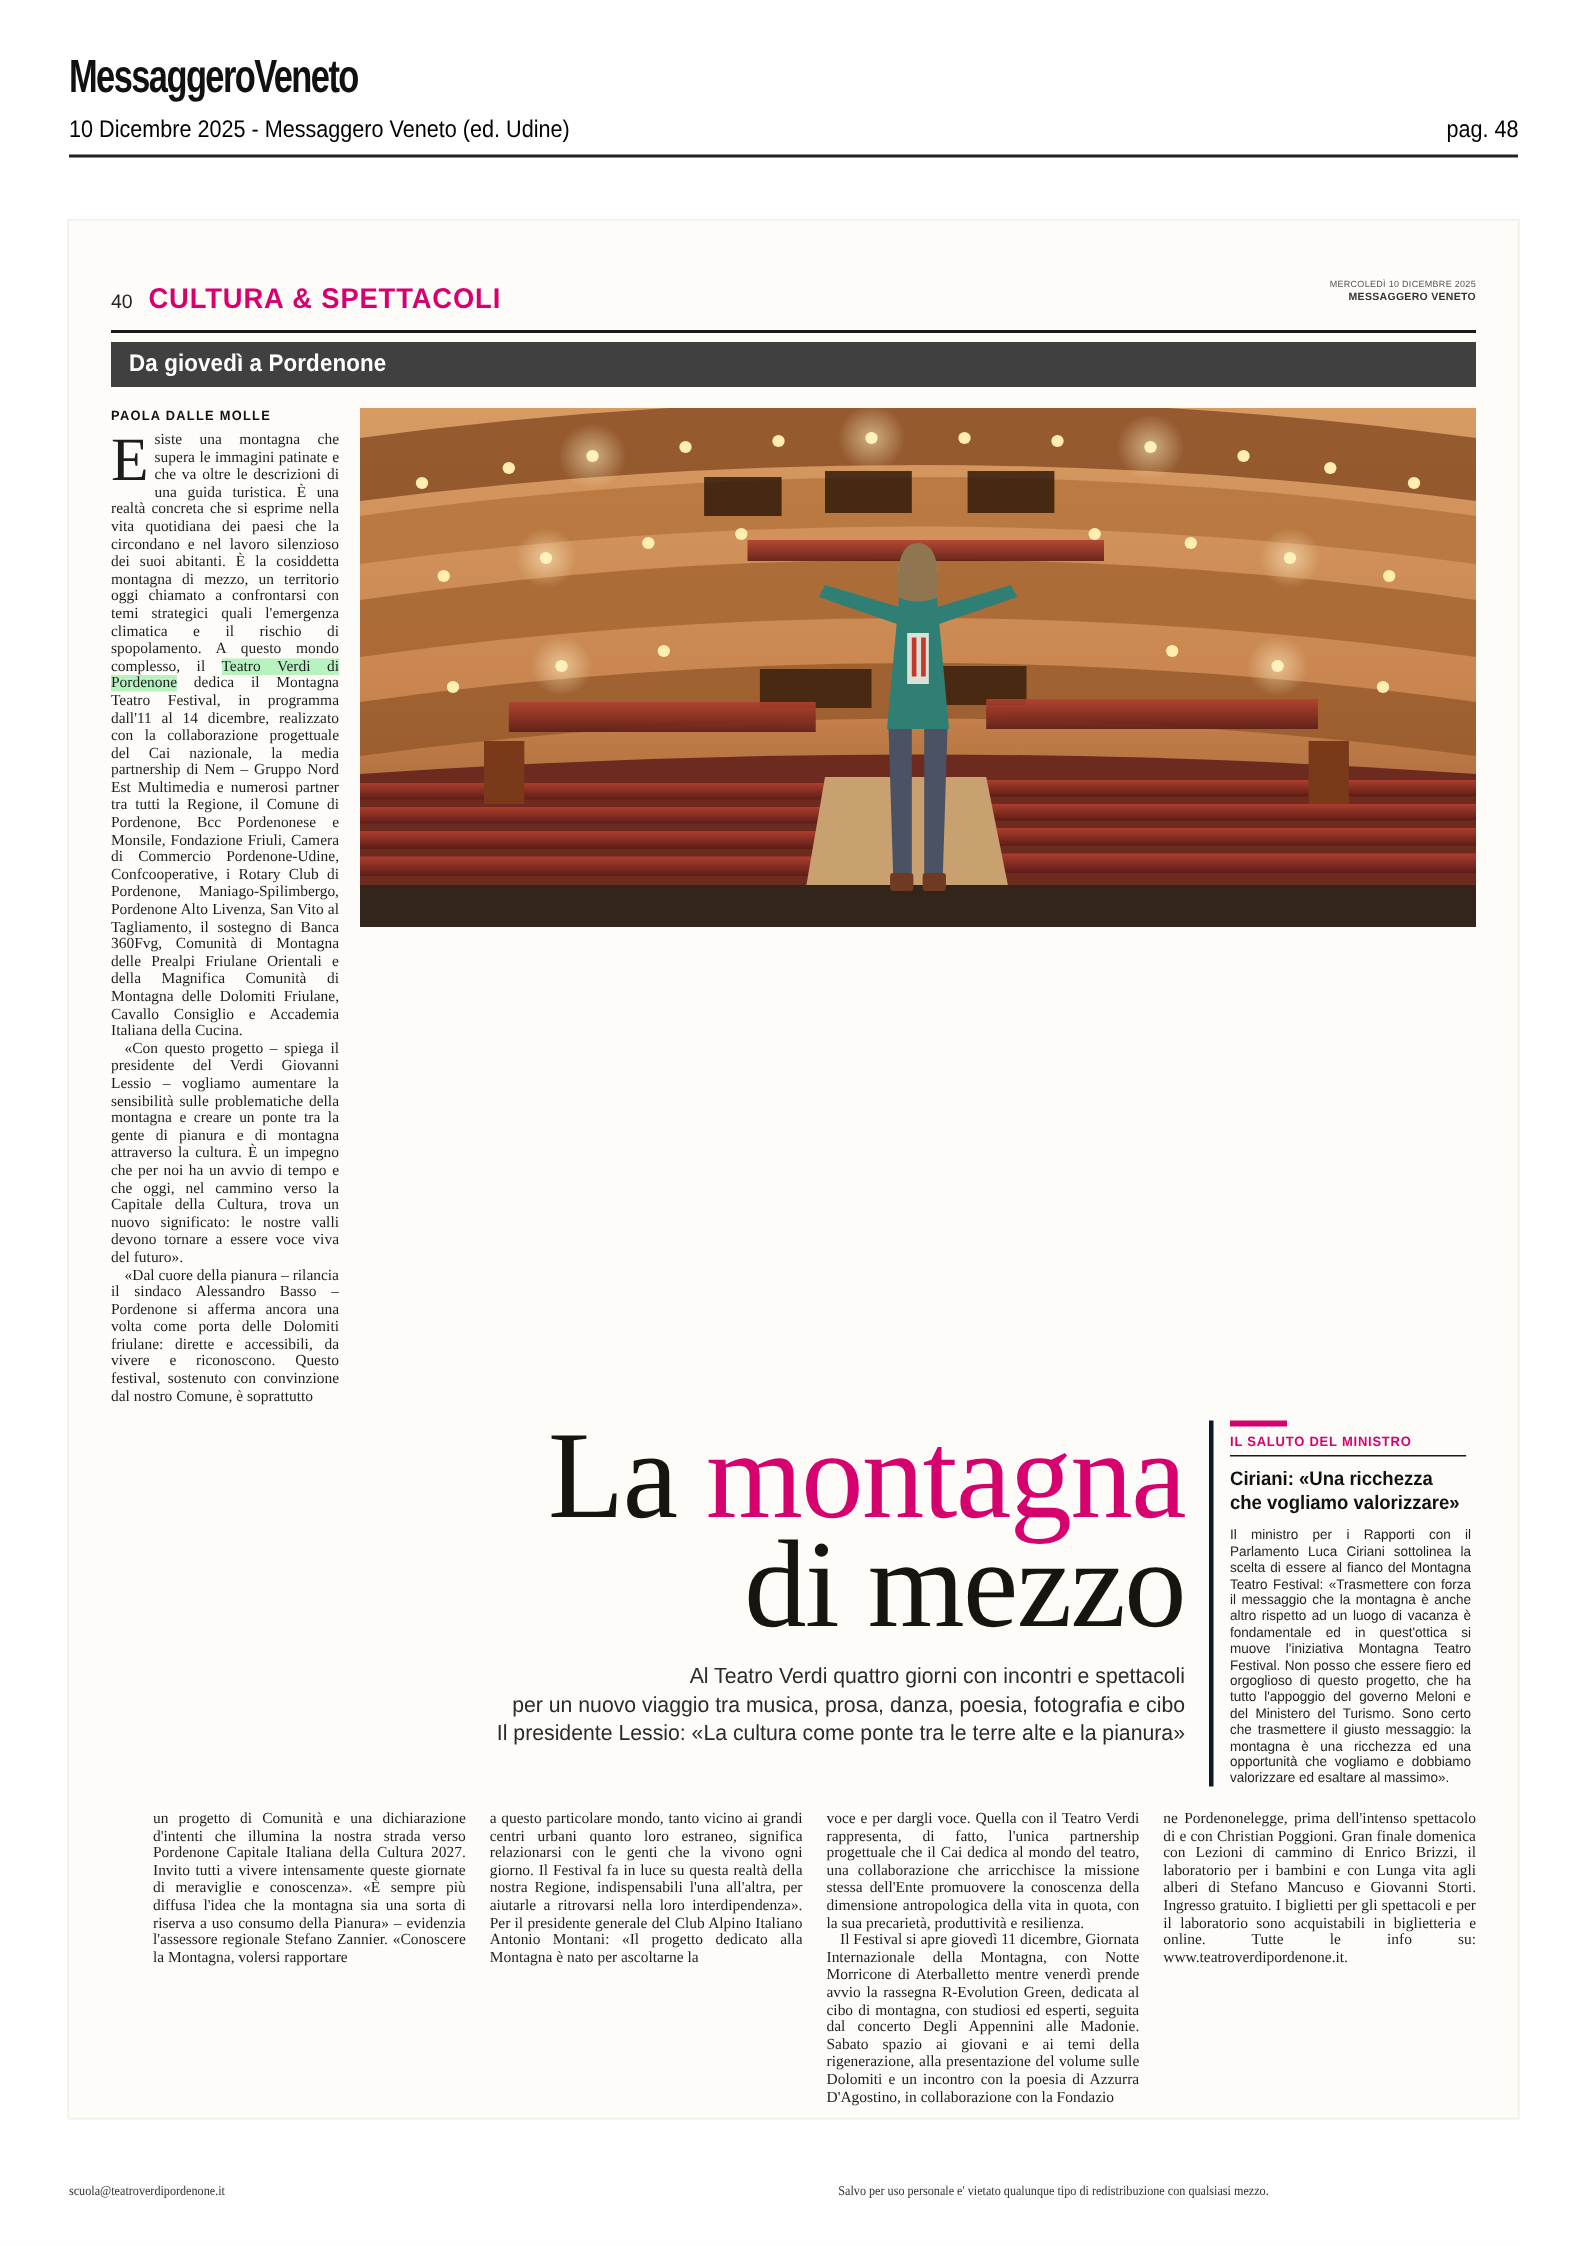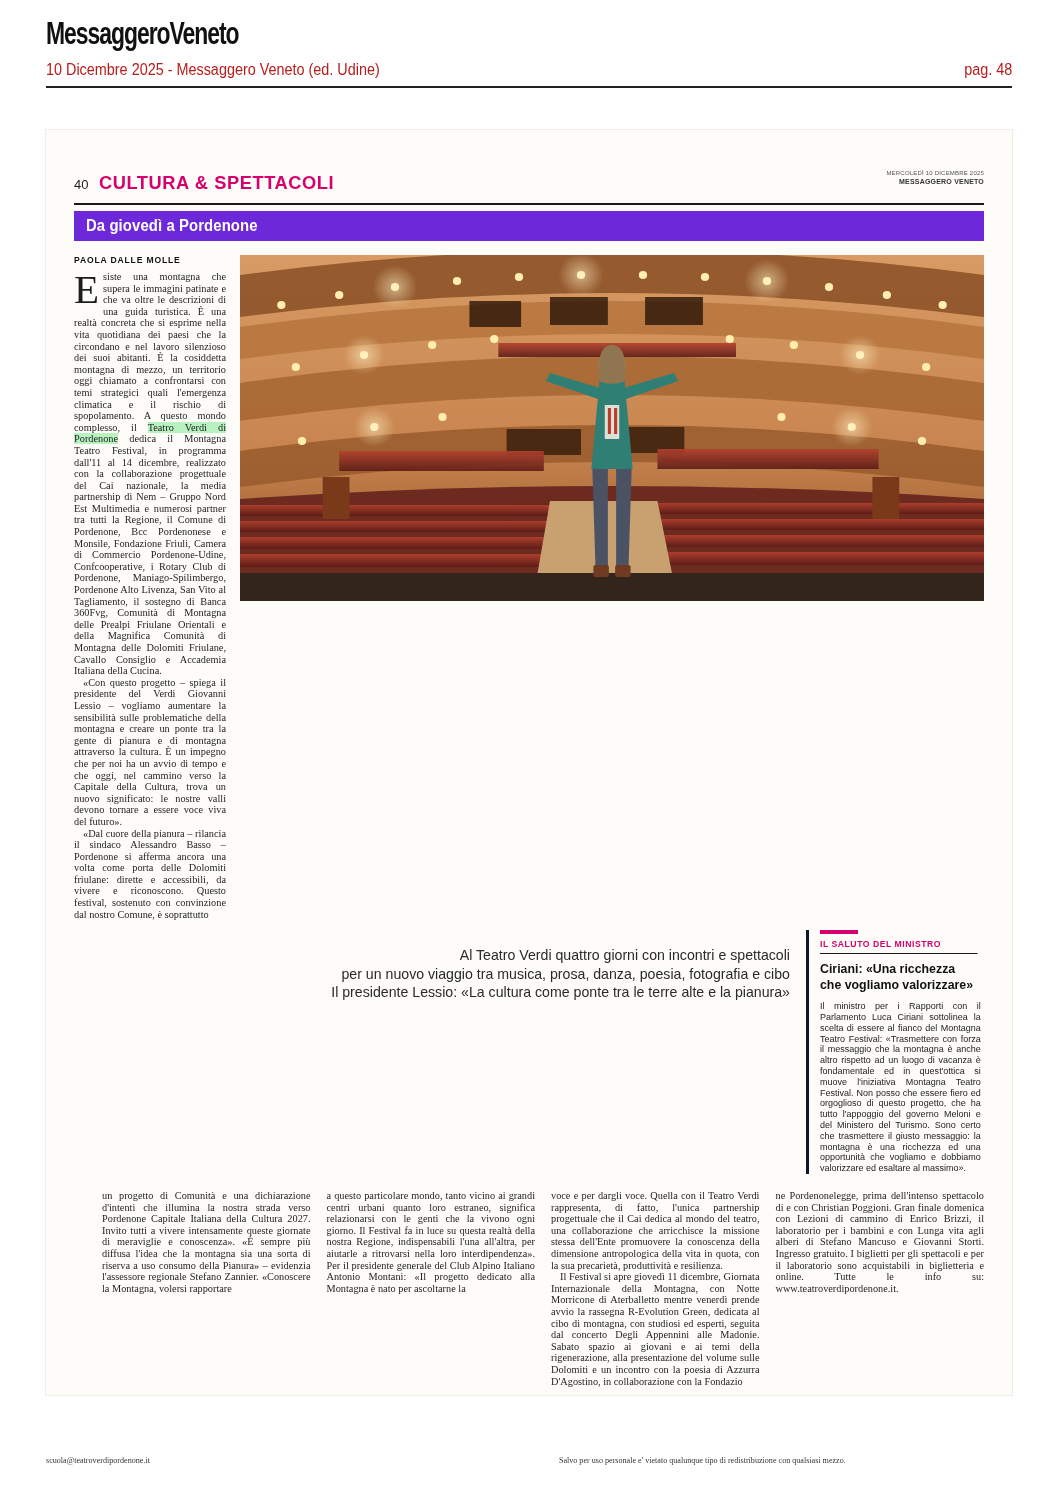--- a/index.html
+++ b/index.html
@@ -6,38 +6,38 @@
   html, body { margin:0; padding:0; }
   body {
     width:1058px; height:1497px;
     background:#ffffff;
     font-family:"Liberation Serif", serif;
     color:#1a1a1a;
     overflow:hidden;
   }
 
   
-  .clip-header { padding:18px 46px 0 46px; }
+  .clip-header { padding:35px 46px 0 46px; }
   .masthead {
     font-family:"Liberation Sans", sans-serif;
     font-weight:bold;
     font-size:31px;
     letter-spacing:-1.4px;
     transform:scaleX(0.74);
     transform-origin:left center;
     color:#111;
     line-height:1.0;
     margin-bottom:12px;
     white-space:nowrap;
   }
   .clip-meta {
     display:flex; justify-content:space-between; align-items:flex-end;
     font-family:"Liberation Sans", sans-serif;
     font-size:16px;
-    color:#b91c1c;
+    color:#000000;
     padding-bottom:7px;
   }
   .clip-meta .date { transform:scaleX(0.9); transform-origin:left center; }
   .clip-meta .page { transform:scaleX(0.9); transform-origin:right center; }
   .clip-rule { border-bottom:2px solid #222; }
 
   
   .paper {
     position:relative;
     margin:42px 46px 0 46px;
@@ -66,21 +66,21 @@
     font-family:"Liberation Sans", sans-serif;
     color:#555; line-height:1.25;
   }
   .sec-right .l1 { font-size:6px; letter-spacing:0.2px; }
   .sec-right .l2 { font-size:7px; font-weight:bold; letter-spacing:0.2px; color:#333; }
 
   .head-rule { border-top:2.2px solid #1a1a1a; margin-top:9px; }
 
   .kicker-bar {
     margin-top:6px;
-    background:#6d28d9;
+    background:#404040;
     height:30px;
     display:flex; align-items:center;
     padding-left:12px;
   }
   .kicker-bar span {
     font-family:"Liberation Sans", sans-serif;
     font-weight:bold; font-size:16px; color:#fff;
     transform:scaleX(0.93); transform-origin:left center;
     letter-spacing:0.1px;
   }
@@ -322,20 +322,24 @@
             <rect x="342" y="310" width="15" height="12" rx="2" fill="#6e3b22"></rect>
             <rect x="363" y="310" width="15" height="12" rx="2" fill="#6e3b22"></rect>
           </g>
         </svg>
       </div>
     </div>
   </div>
 
   <div class="headline-zone">
     <div class="headline-main">
+      <h1 class="bigtitle">
+        <span>La </span><span class="pink">montagna</span><br>
+        <span>di mezzo</span>
+      </h1>
       <div class="subhead">
         <div>Al Teatro Verdi quattro giorni con incontri e spettacoli</div>
         <div>per un nuovo viaggio tra musica, prosa, danza, poesia, fotografia e cibo</div>
         <div>Il presidente Lessio: «La cultura come ponte tra le terre alte e la pianura»</div>
       </div>
     </div>
 
     <div class="side-box">
       <div class="side-tick"></div>
       <div class="side-kicker">IL SALUTO DEL MINISTRO</div>

